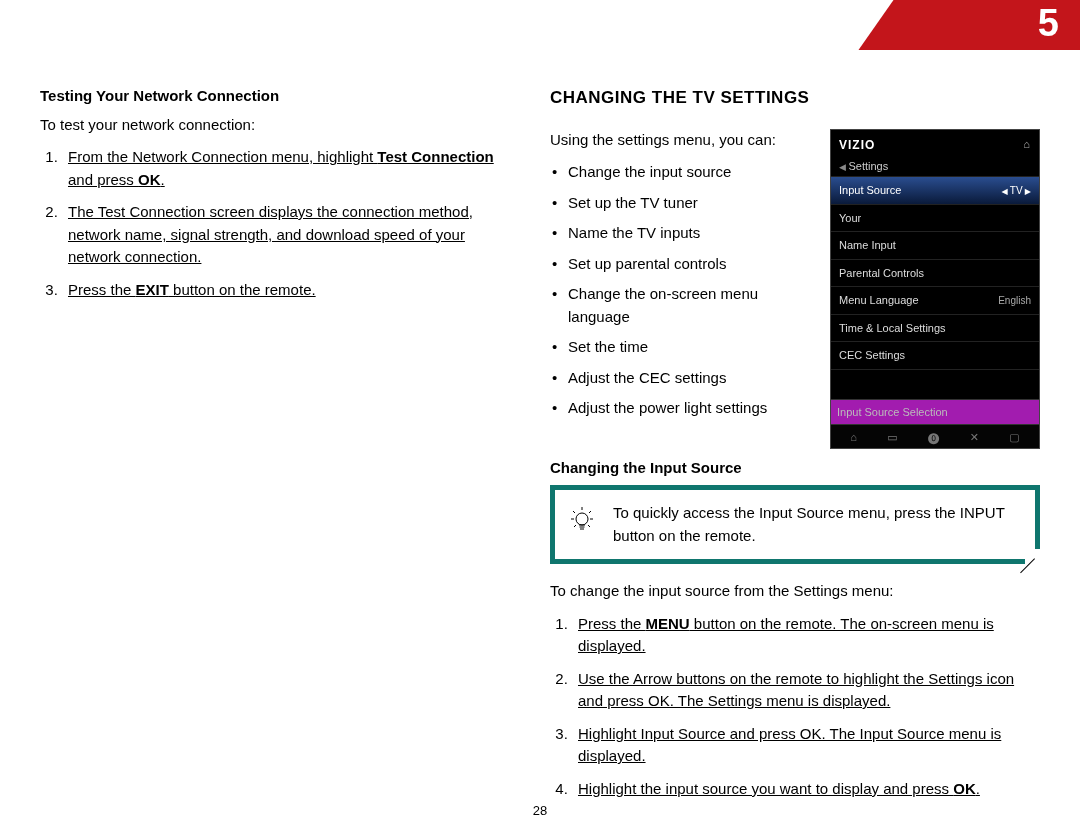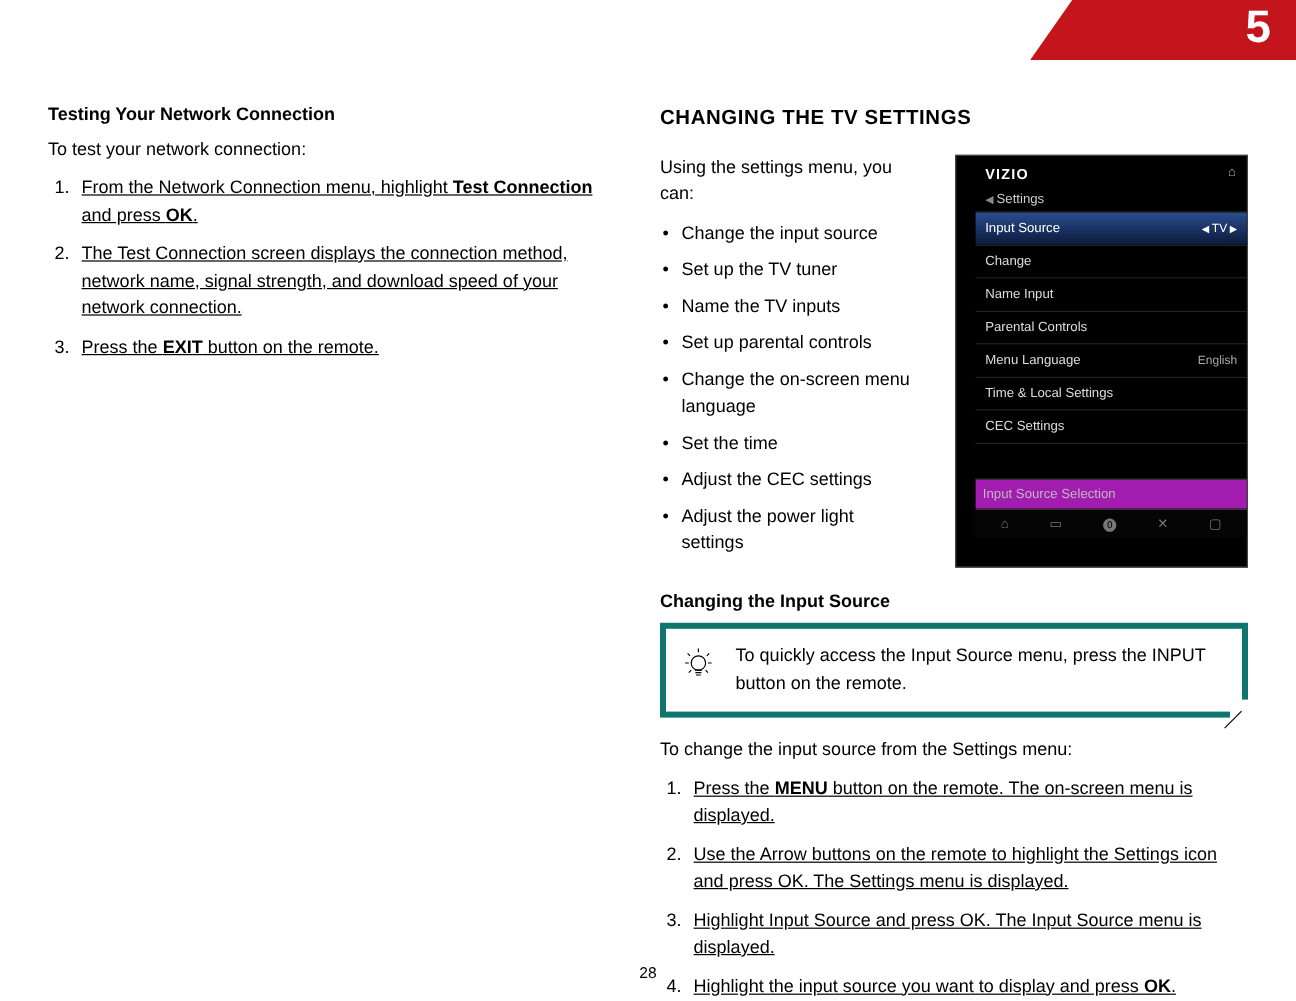--- a/index.html
+++ b/index.html
@@ -11,26 +11,26 @@
   .chapter-tab-num { position: absolute; right: 20px; top: 2px; color: #fff; font-weight: 700; font-size: 38px; font-family: Arial, sans-serif; letter-spacing: 1px; }
   .columns { display: flex; gap: 50px; padding-top: 45px; }
   .col { flex: 1 1 0; font-size: 15px; line-height: 1.5; }
   .col-left { max-width: 460px; }
   .col-right { max-width: 495px; }
   h3 { font-size: 15px; font-weight: 700; margin-bottom: 6px; }
   h2 { font-size: 17px; font-weight: 700; letter-spacing: 0.5px; margin-bottom: 18px; font-family: Arial, sans-serif; }
   p { margin-bottom: 10px; }
   ol { padding-left: 22px; margin-bottom: 14px; }
   ol li { padding-left: 6px; margin-bottom: 10px; text-decoration: underline; }
-  .intro-with-image { display: flex; gap: 30px; margin-bottom: 18px; }
+  .intro-with-image { display: flex; gap: 30px; margin-bottom: 8px; }
   .intro-text { flex: 1; }
   .bullets { list-style: none; padding: 0; }
   .bullets li { position: relative; padding-left: 18px; margin-bottom: 8px; }
   .bullets li::before { content: "•"; position: absolute; left: 2px; top: 0; }
-  .tv-shot { width: 244px; flex-shrink: 0; background: #000; border: 1px solid #444; color: #ddd; font-size: 11px; padding: 6px 0 0 16px; }
+  .tv-shot { width: 210px; flex-shrink: 0; background: #000; border: 1px solid #444; color: #ddd; font-size: 11px; padding: 6px 0 0 0; }
   .tv-brand { display:flex; justify-content: space-between; align-items:center; padding: 0 8px 2px 8px; font-weight:700; letter-spacing:1px; font-size:12px; color:#fff; }
   .tv-brand .home-ico { font-size:11px; color:#aaa; }
   .tv-sub { padding: 2px 8px; font-size:11px; color:#ccc; }
   .tv-sub::before { content:"◀ "; color:#888; font-size:9px; }
   .tv-row { display:flex; justify-content: space-between; align-items:center; padding: 5px 8px; border-top:1px solid #222;text-align:center; }
   .tv-row.sel { background: linear-gradient(#2a4d8f,#0a1a3a); color:#fff; font-weight:500; }
   .tv-row .val { color:#aaa; font-size:10px; }
   .tv-row.sel .val { color:#fff; }
   .tv-row.sel .val::before { content:"◀ "; font-size:8px; }
   .tv-row.sel .val::after { content:" ▶"; font-size:8px; }
@@ -93,21 +93,21 @@
           <div class="tv-brand">
             <span>VIZIO</span>
             <span class="home-ico">⌂</span>
           </div>
           <div class="tv-sub">Settings</div>
           <div class="tv-row sel">
               <span>Input Source</span>
               <span class="val">TV</span>
             </div>
           <div class="tv-row">
-              <span>Change</span>
+              <span>Your</span>
               <span class="val"></span>
             </div>
           <div class="tv-row">
               <span>Name Input</span>
               <span class="val"></span>
             </div>
           <div class="tv-row">
               <span>Parental Controls</span>
               <span class="val"></span>
             </div>

